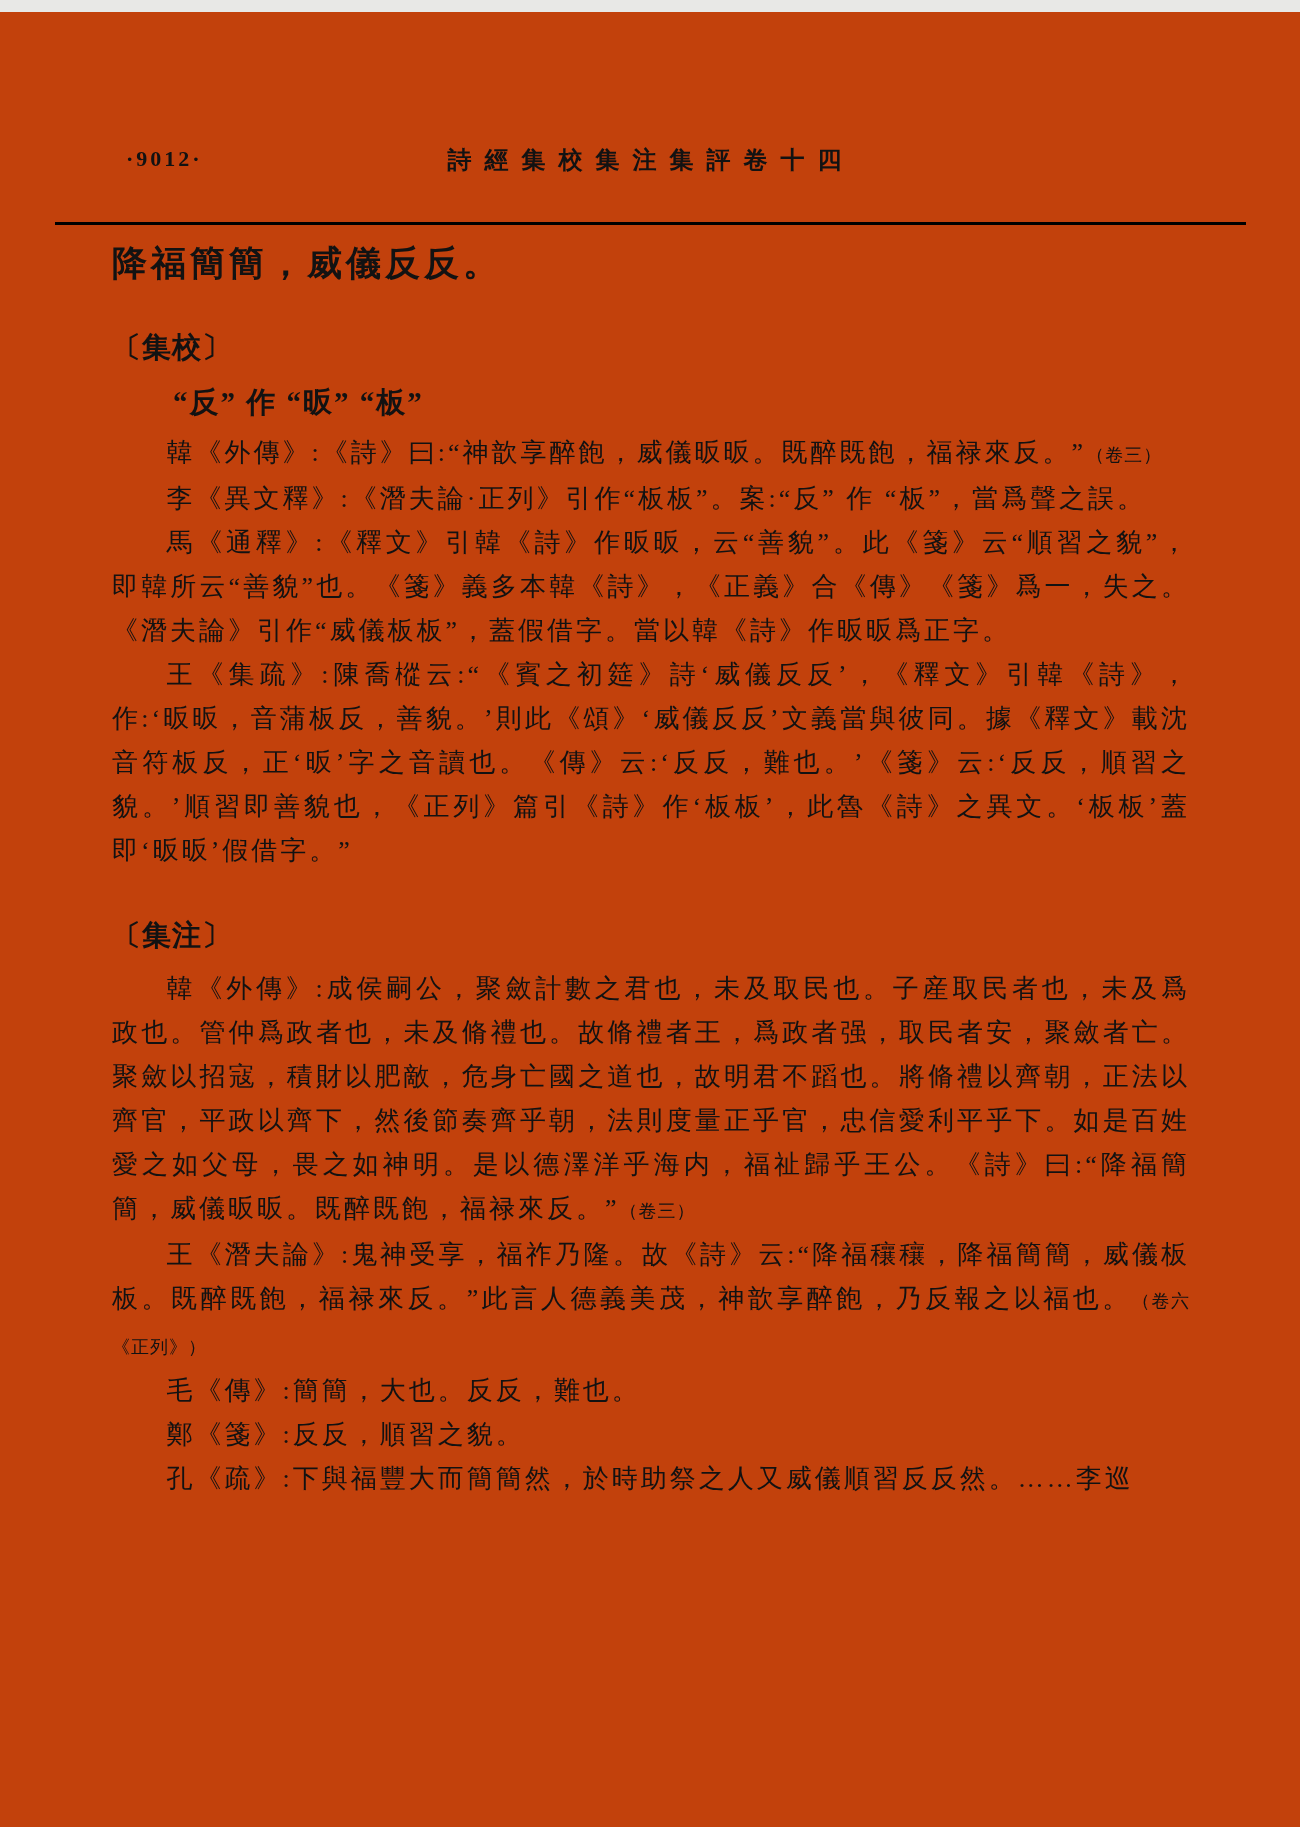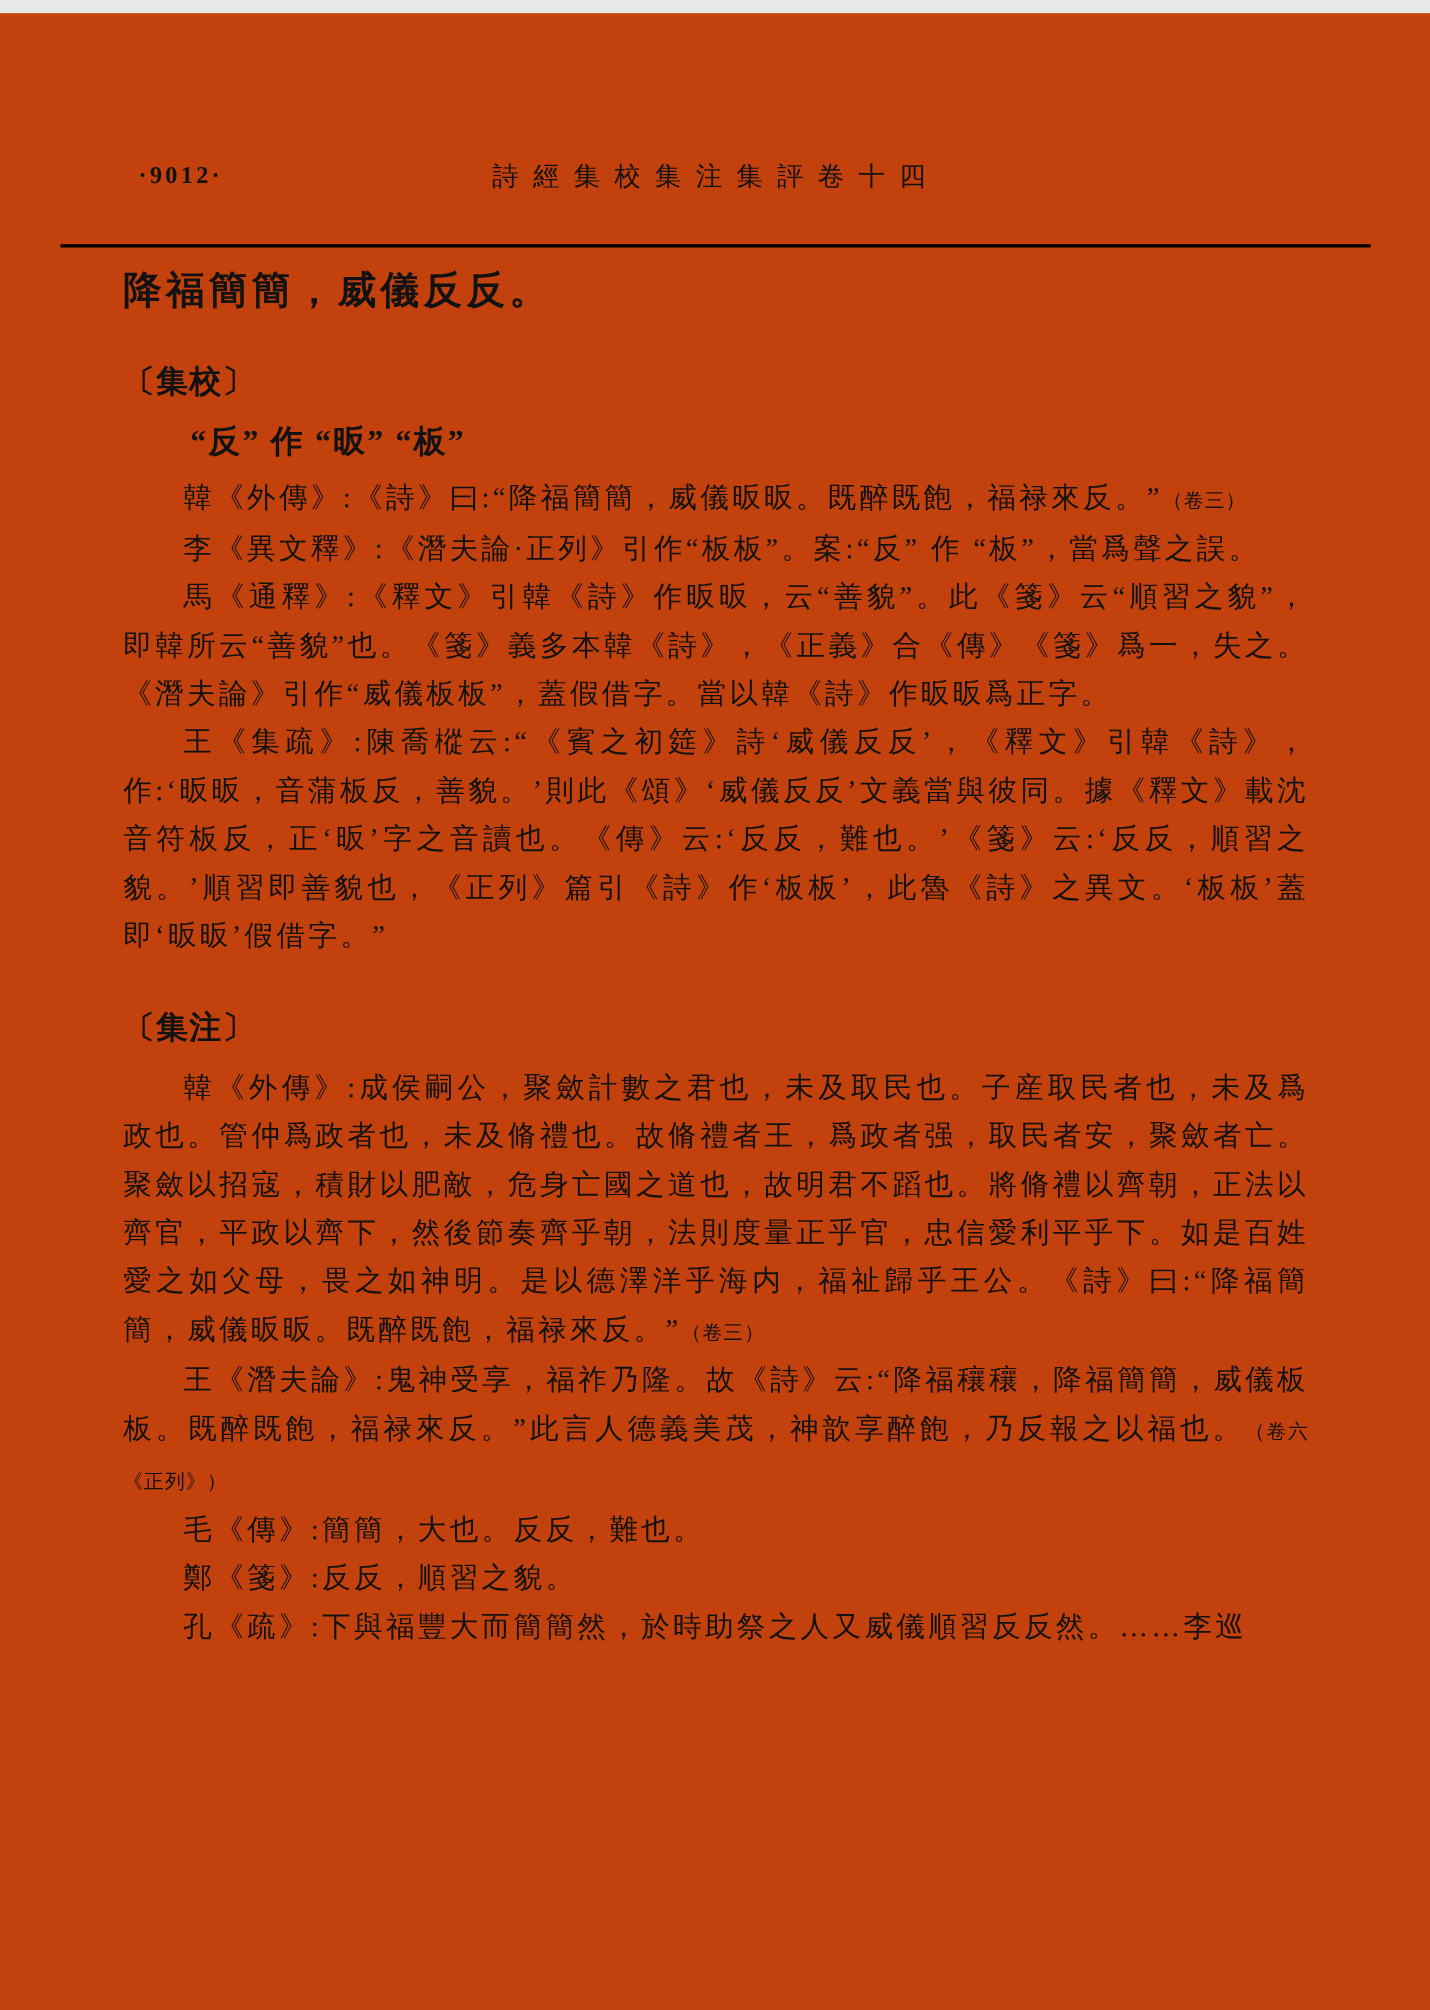--- a/index.html
+++ b/index.html
@@ -15,21 +15,21 @@
     font-family:"Liberation Serif","DejaVu Serif",serif;
     overflow:hidden;
   }
   .header{position:relative;height:32px;}
   .pagenum{
     position:absolute;left:14px;top:2px;
     font-size:22px;letter-spacing:3px;font-weight:bold;
   }
   .running{
     display:block;text-align:center;
-    font-size:24px;letter-spacing:13px;
+    font-size:24px;letter-spacing:13px;font-weight:bold;
   }
   .rule{height:3px;background:#000;margin:46px -56px 0 -57px;}
   .poem{
     margin:18px 0 0 0;
     font-size:35px;line-height:42px;font-weight:bold;letter-spacing:4px;
   }
   .sec-head{
     margin:44px 0 0 0;
     font-size:29px;line-height:36px;font-weight:bold;letter-spacing:1px;
   }
@@ -56,21 +56,21 @@
     <span class="pagenum">·9012·</span>
     <span class="running">詩經集校集注集評卷十四</span>
   </div>
   <div class="rule"></div>
   <h1 class="poem">降福簡簡，威儀反反。</h1>
   <div id="sections">
       <section>
         <h2 class="sec-head">〔集校〕</h2>
         <p class="sub-head">“反” 作 “昄” “板”</p>
         <div class="sec-body">
-          <p class="para"><span class="seg">韓《外傳》:《詩》曰:“降福簡簡，威儀昄昄。既醉既飽，福禄來反。”</span><span class="note">（卷三）</span></p>
+          <p class="para"><span class="seg">韓《外傳》:《詩》曰:“神歆享醉飽，威儀昄昄。既醉既飽，福禄來反。”</span><span class="note">（卷三）</span></p>
           <p class="para"><span class="seg">李《異文釋》:《潛夫論·正列》引作“板板”。案:“反” 作 “板”，當爲聲之誤。</span></p>
           <p class="para"><span class="seg">馬《通釋》:《釋文》引韓《詩》作昄昄，云“善貌”。此《箋》云“順習之貌”，即韓所云“善貌”也。《箋》義多本韓《詩》，《正義》合《傳》《箋》爲一，失之。《潛夫論》引作“威儀板板”，蓋假借字。當以韓《詩》作昄昄爲正字。</span></p>
           <p class="para"><span class="seg">王《集疏》:陳喬樅云:“《賓之初筵》詩‘威儀反反’，《釋文》引韓《詩》，作:‘昄昄，音蒲板反，善貌。’則此《頌》‘威儀反反’文義當與彼同。據《釋文》載沈音符板反，正‘昄’字之音讀也。《傳》云:‘反反，難也。’《箋》云:‘反反，順習之貌。’順習即善貌也，《正列》篇引《詩》作‘板板’，此魯《詩》之異文。‘板板’蓋即‘昄昄’假借字。”</span></p>
         </div>
       </section>
       <section>
         <h2 class="sec-head">〔集注〕</h2>
         <div class="sec-body">
           <p class="para"><span class="seg">韓《外傳》:成侯嗣公，聚斂計數之君也，未及取民也。子産取民者也，未及爲政也。管仲爲政者也，未及脩禮也。故脩禮者王，爲政者强，取民者安，聚斂者亡。聚斂以招寇，積財以肥敵，危身亡國之道也，故明君不蹈也。將脩禮以齊朝，正法以齊官，平政以齊下，然後節奏齊乎朝，法則度量正乎官，忠信愛利平乎下。如是百姓愛之如父母，畏之如神明。是以德澤洋乎海内，福祉歸乎王公。《詩》曰:“降福簡簡，威儀昄昄。既醉既飽，福禄來反。”</span><span class="note">（卷三）</span></p>
           <p class="para"><span class="seg">王《潛夫論》:鬼神受享，福祚乃隆。故《詩》云:“降福穰穰，降福簡簡，威儀板板。既醉既飽，福禄來反。”此言人德義美茂，神歆享醉飽，乃反報之以福也。</span><span class="note">（卷六《正列》）</span></p>

